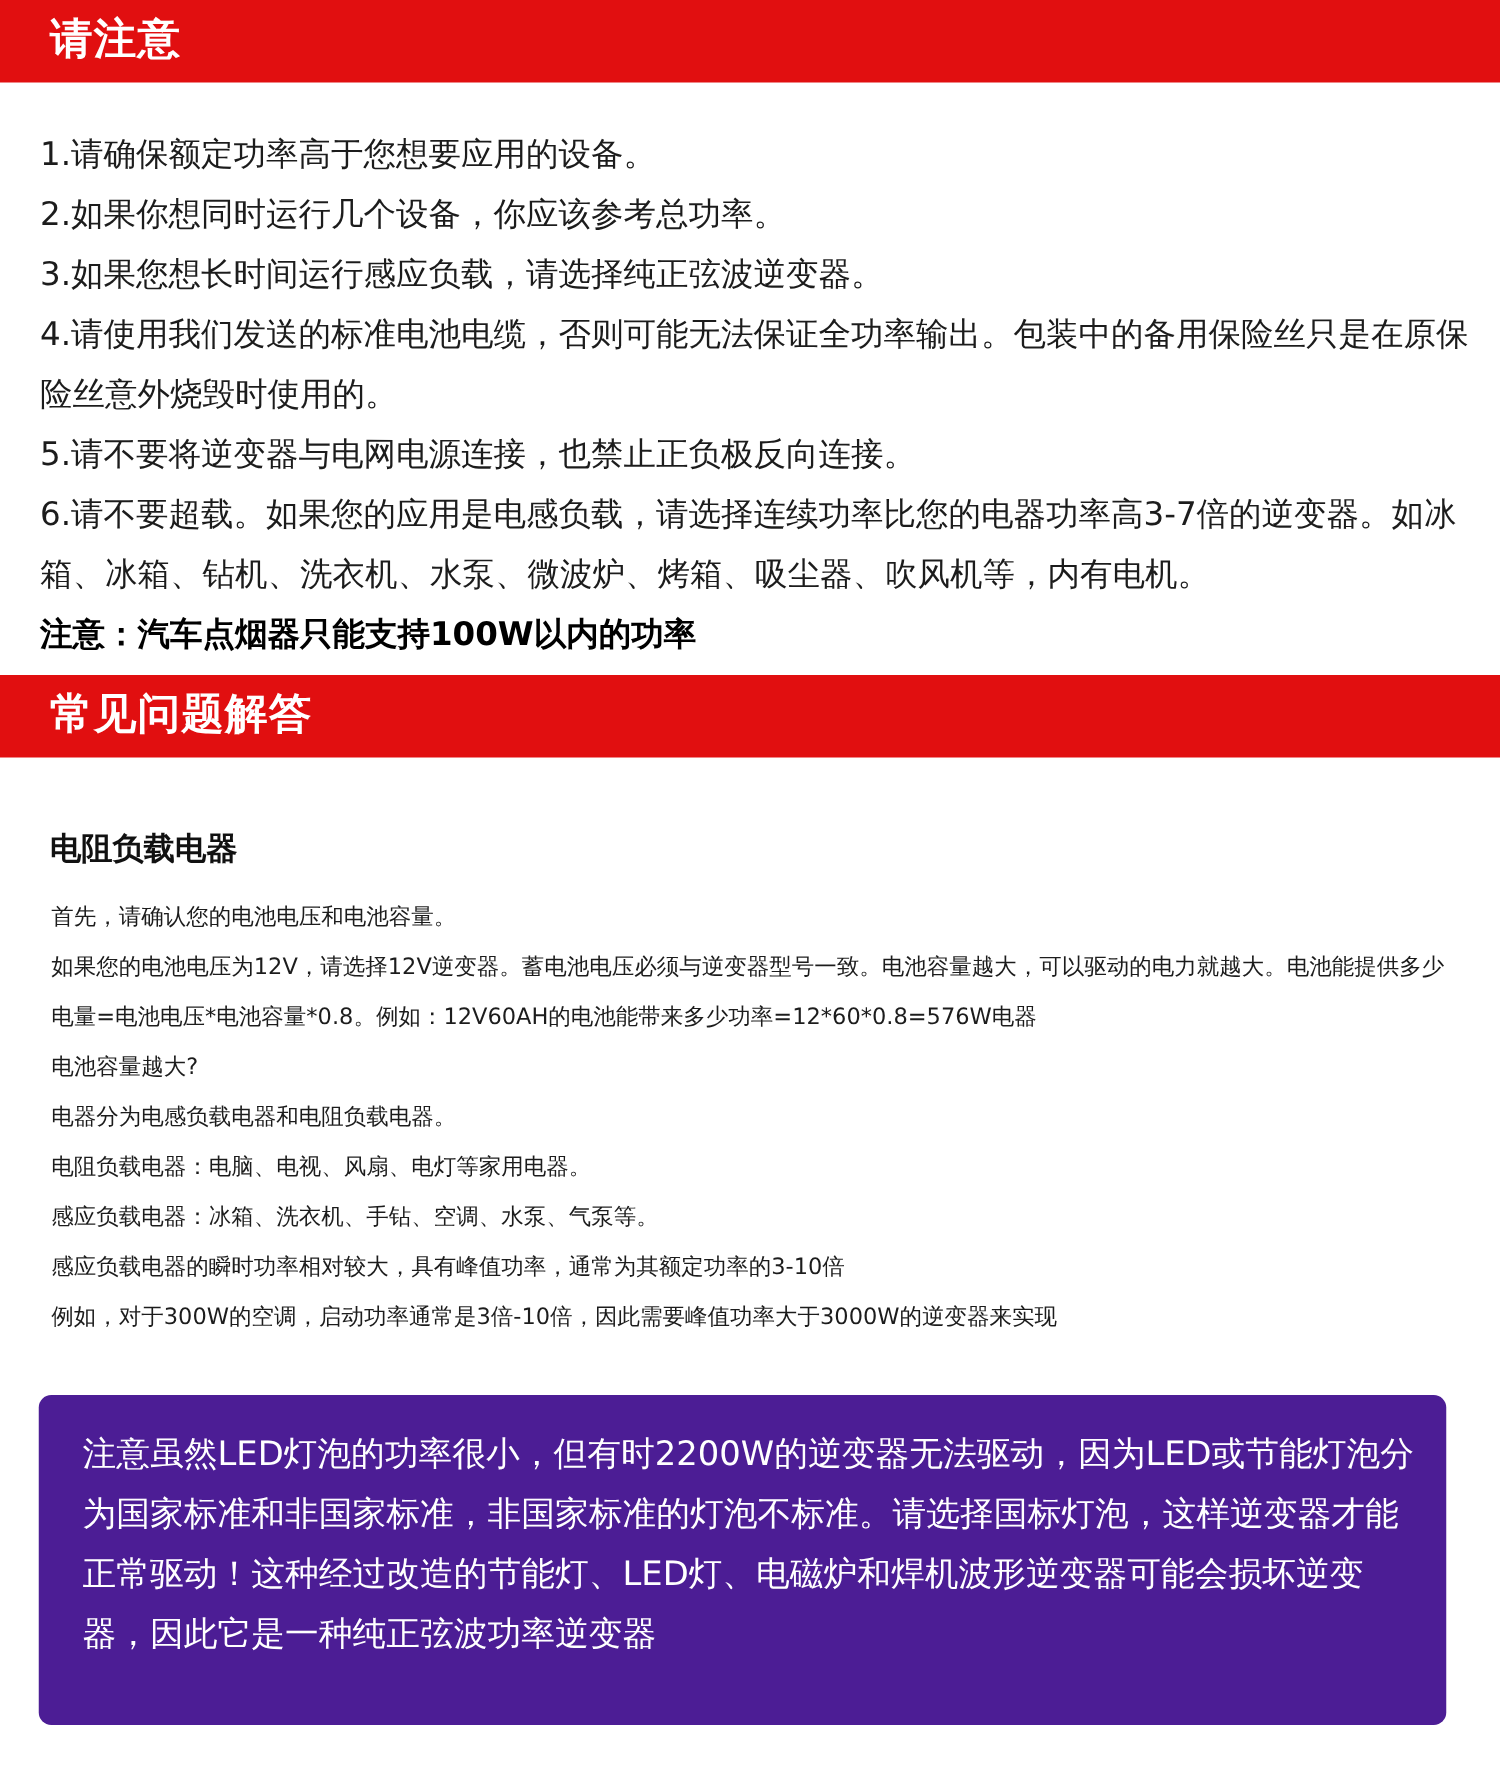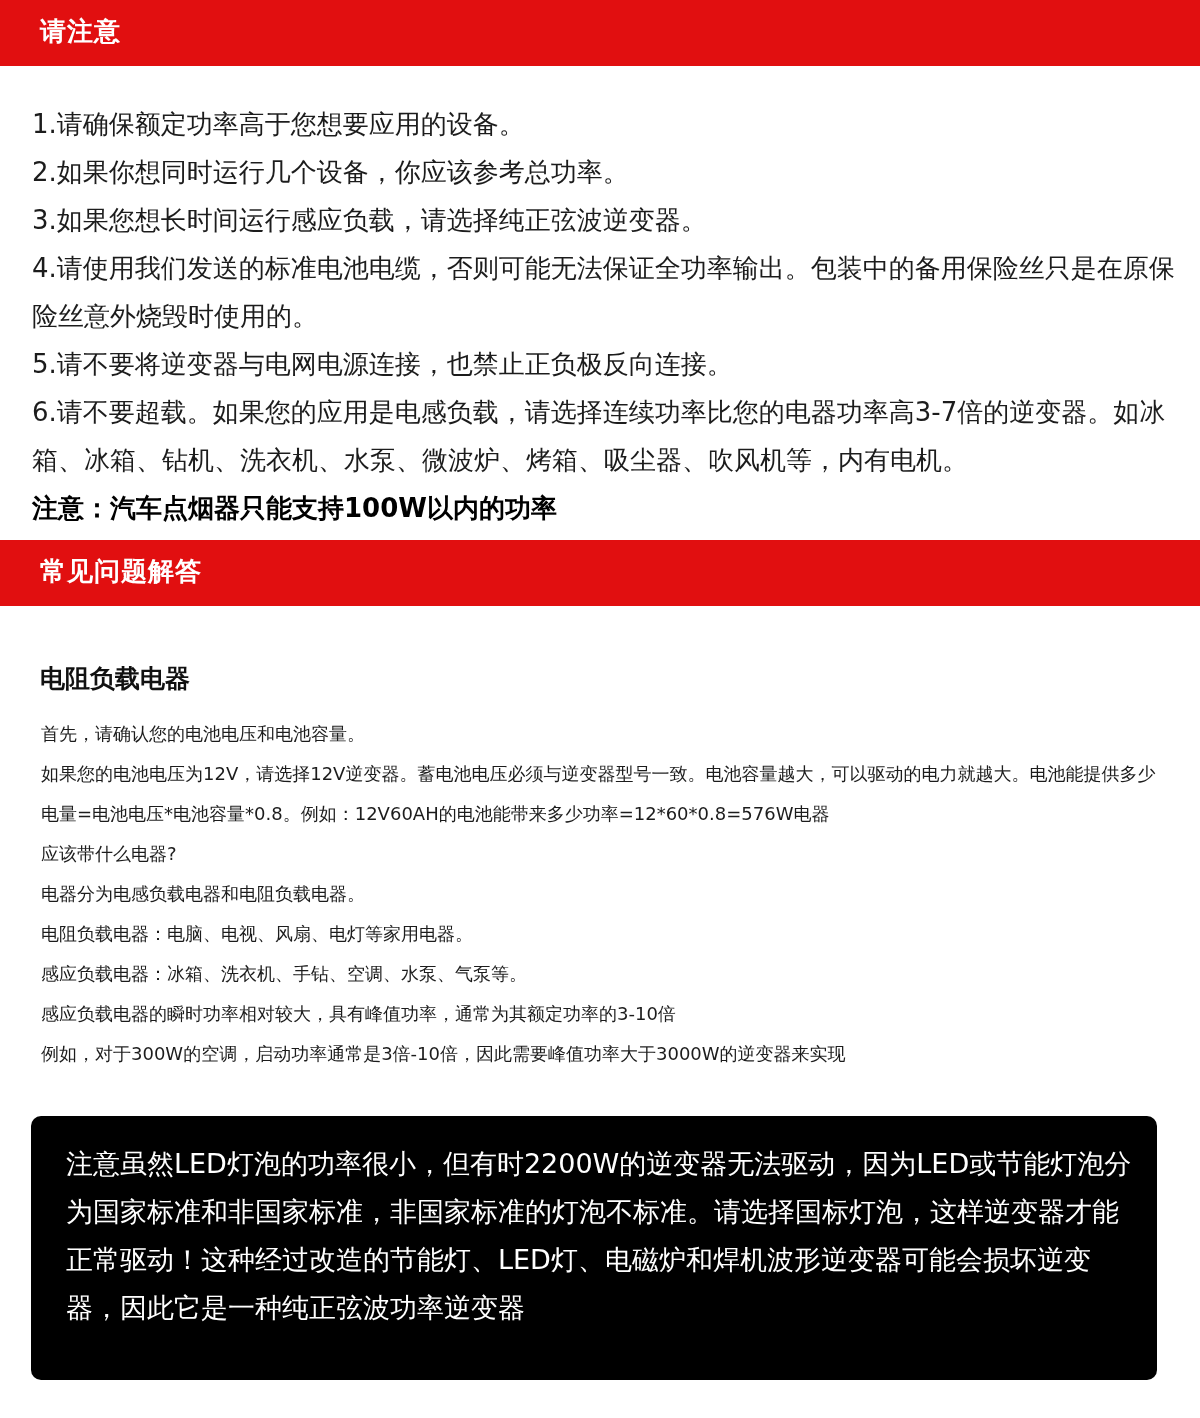--- a/index.html
+++ b/index.html
@@ -1,28 +1,28 @@
 <!DOCTYPE html>
 <html><head>
 <meta charset="utf-8">
 <style>
   html, body { margin:0; padding:0; background:#ffffff; }
   body { width:1200px; height:1418px; position:relative; overflow:hidden;
          font-family:"DejaVu Sans", "Liberation Sans", sans-serif; color:#1a1a1a; }
   .banner { position:absolute; left:0; width:1200px; height:66px; background:#e10f10; }
   .banner-title { position:absolute; left:40px; top:0; height:48px; line-height:62px;
-                  font-size:26px; font-weight:bold; color:#ffffff; letter-spacing:1px; }
+                  font-size:34px; font-weight:bold; color:#ffffff; letter-spacing:1px; }
   .notes { position:absolute; left:32px; top:100px; width:1145px; }
   .note { font-size:26px; line-height:48px; color:#1c1c1c; }
   .note.bold { font-weight:bold; color:#000; }
   .faq-heading { position:absolute; left:40px; top:662px; font-size:25px; font-weight:bold; color:#111; }
   .faq-body { position:absolute; left:41px; top:714px; width:1120px; }
   .faq-line { font-size:18px; line-height:40px; color:#1c1c1c; }
   .alert { position:absolute; left:31px; top:1116px; width:1126px; height:264px;
-           background:#000000; border-radius:10px; }
+           background:#4c1d95; border-radius:10px; }
   .alert-text { position:absolute; left:35px; top:24px; width:1070px;
                 font-size:27px; line-height:48px; color:#ffffff; }
 </style>
 </head>
 <body>
 
 <div class="banner" style="top:0;">
   <div class="banner-title">请注意</div>
 </div>
 
@@ -38,21 +38,21 @@
 
 <div class="banner" style="top:540px;">
   <div class="banner-title">常见问题解答</div>
 </div>
 
 <div class="faq-heading">电阻负载电器</div>
 
 <div class="faq-body">
   <div class="faq-line">首先，请确认您的电池电压和电池容量。</div>
   <div class="faq-line">如果您的电池电压为12V，请选择12V逆变器。蓄电池电压必须与逆变器型号一致。电池容量越大，可以驱动的电力就越大。电池能提供多少电量=电池电压*电池容量*0.8。例如：12V60AH的电池能带来多少功率=12*60*0.8=576W电器</div>
-  <div class="faq-line">应该带什么电器?</div>
+  <div class="faq-line">电池容量越大?</div>
   <div class="faq-line">电器分为电感负载电器和电阻负载电器。</div>
   <div class="faq-line">电阻负载电器：电脑、电视、风扇、电灯等家用电器。</div>
   <div class="faq-line">感应负载电器：冰箱、洗衣机、手钻、空调、水泵、气泵等。</div>
   <div class="faq-line">感应负载电器的瞬时功率相对较大，具有峰值功率，通常为其额定功率的3-10倍</div>
   <div class="faq-line">例如，对于300W的空调，启动功率通常是3倍-10倍，因此需要峰值功率大于3000W的逆变器来实现</div>
 </div>
 
 <div class="alert">
   <div class="alert-text">注意虽然LED灯泡的功率很小，但有时2200W的逆变器无法驱动，因为LED或节能灯泡分为国家标准和非国家标准，非国家标准的灯泡不标准。请选择国标灯泡，这样逆变器才能正常驱动！这种经过改造的节能灯、LED灯、电磁炉和焊机波形逆变器可能会损坏逆变器，因此它是一种纯正弦波功率逆变器</div>
 </div>

